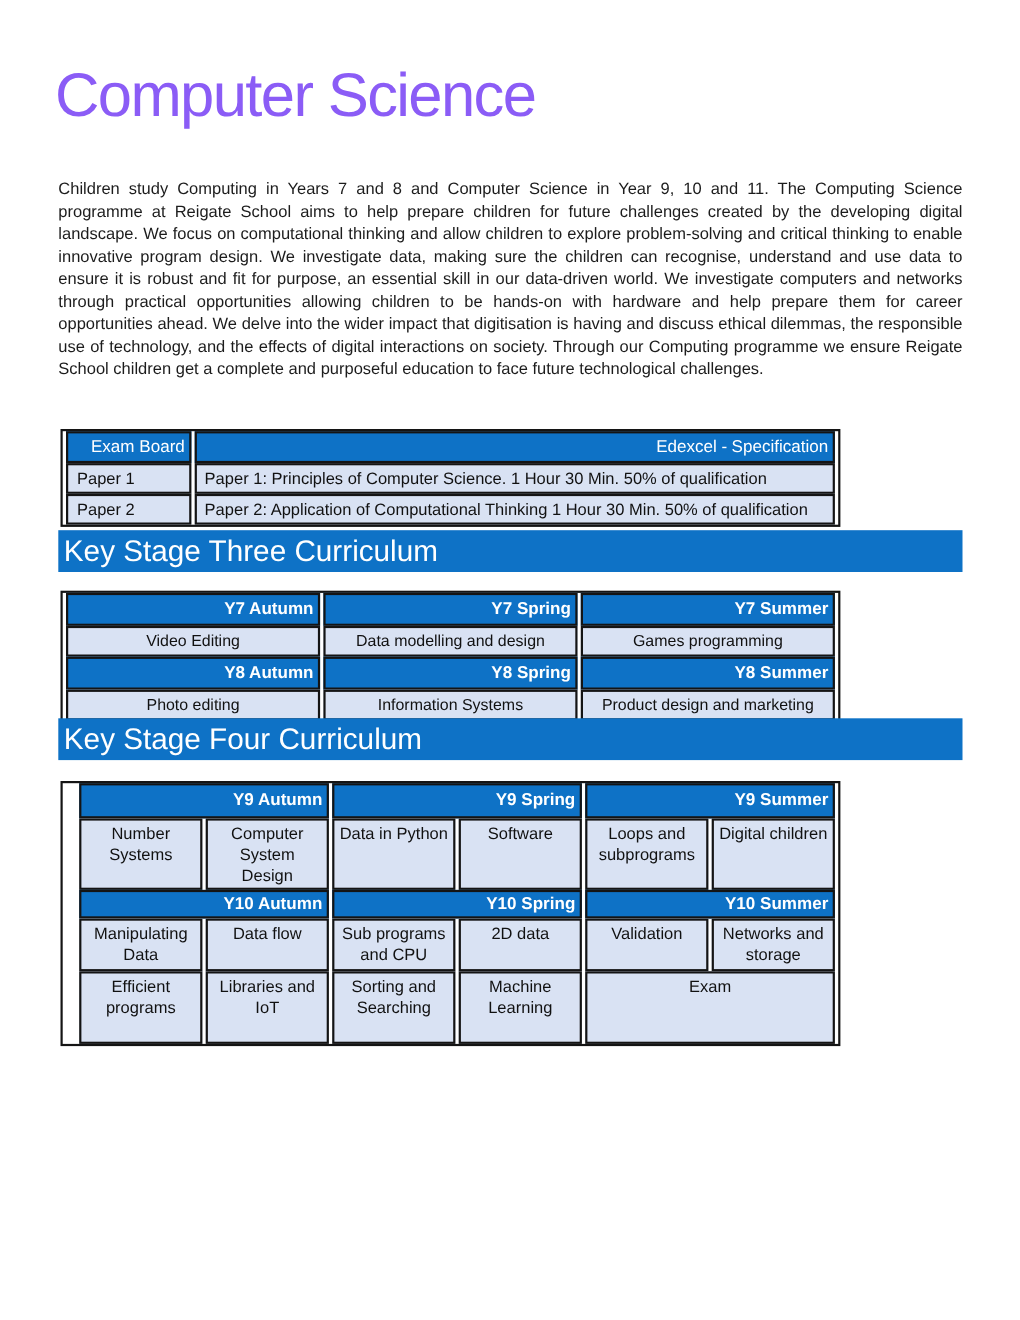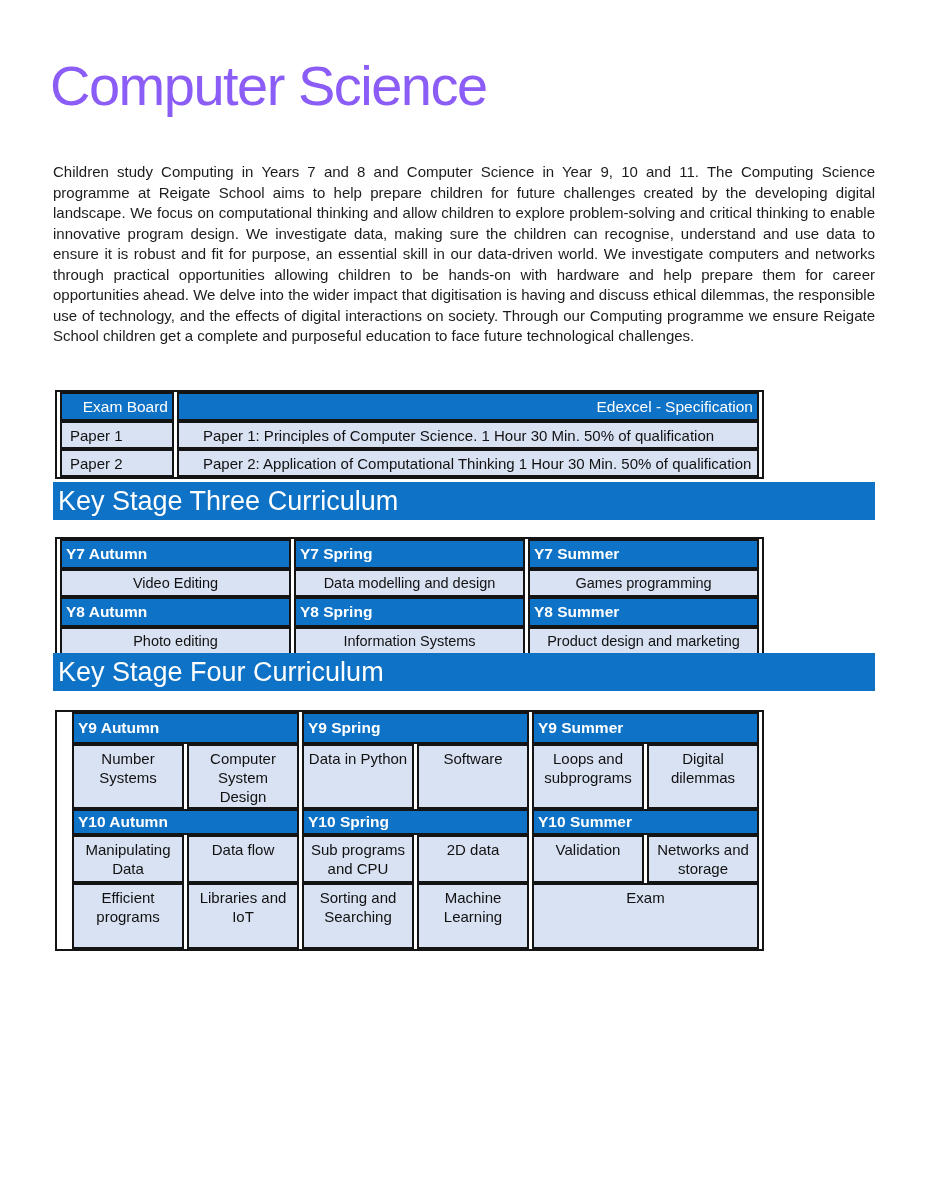--- a/index.html
+++ b/index.html
@@ -34,35 +34,35 @@
   }
   td.h{background:var(--blue);color:#ffffff;}
   td.d{background:var(--light);color:#111111;text-align:center;}
 
   
   #exam-table{top:390px;left:55px;width:709px;}
   #exam-table td{text-align:right;font-size:15px;}
   #exam-table tr.hrow td{height:23px;font-size:15.5px;}
   #exam-table tr.drow td{height:22px;}
   #exam-table td.label{padding-left:8px;}
-  #exam-table td.wide{padding-left:24px;}
+  #exam-table td.wide{padding-left:7px;}
   #spec-link{color:#ffffff;margin-left:4px;cursor:pointer;}
 
   
   .banner{
     left:53px;width:817px;height:38px;
     background:var(--blue);color:#ffffff;
     font-size:27px;line-height:38px;padding-left:5px;
     white-space:nowrap;
   }
   #ks3-banner{top:482px;}
   #ks4-banner{top:653px;}
 
   
-  .curr td.h{font-weight:bold;text-align:left;font-size:15.5px;vertical-align:middle;}
+  .curr td.h{font-weight:bold;text-align:right;font-size:15.5px;vertical-align:middle;}
   #ks3-table{top:537px;left:55px;width:709px;}
   #ks3-table tr.hrow td{height:24px;}
   #ks3-table tr.drow td{height:22px;vertical-align:middle;}
 
   #ks4-table{top:710px;left:55px;width:709px;padding-left:12px;}
   #ks4-table tr.hrow1 td{height:26px;}
   #ks4-table tr.hrow2 td{height:20px;}
   #ks4-table td.d{vertical-align:top;padding-top:3px;line-height:19px;font-size:15px;}
   #ks4-table tr.drow td{height:40px;}
   #ks4-table tr.drow-last td{height:58px;}
@@ -143,21 +143,21 @@
     <td class="h" colspan="2">Y9 Autumn</td>
     <td class="h" colspan="2">Y9 Spring</td>
     <td class="h" colspan="2">Y9 Summer</td>
   </tr>
   <tr class="drow">
     <td class="d">Number Systems</td>
     <td class="d">Computer System Design</td>
     <td class="d">Data in Python</td>
     <td class="d">Software</td>
     <td class="d">Loops and subprograms</td>
-    <td class="d">Digital dilemmas</td>
+    <td class="d">Digital children</td>
   </tr>
   <tr class="hrow2">
     <td class="h" colspan="2">Y10 Autumn</td>
     <td class="h" colspan="2">Y10 Spring</td>
     <td class="h" colspan="2">Y10 Summer</td>
   </tr>
   <tr class="drow">
     <td class="d">Manipulating Data</td>
     <td class="d">Data flow</td>
     <td class="d">Sub programs and CPU</td>

